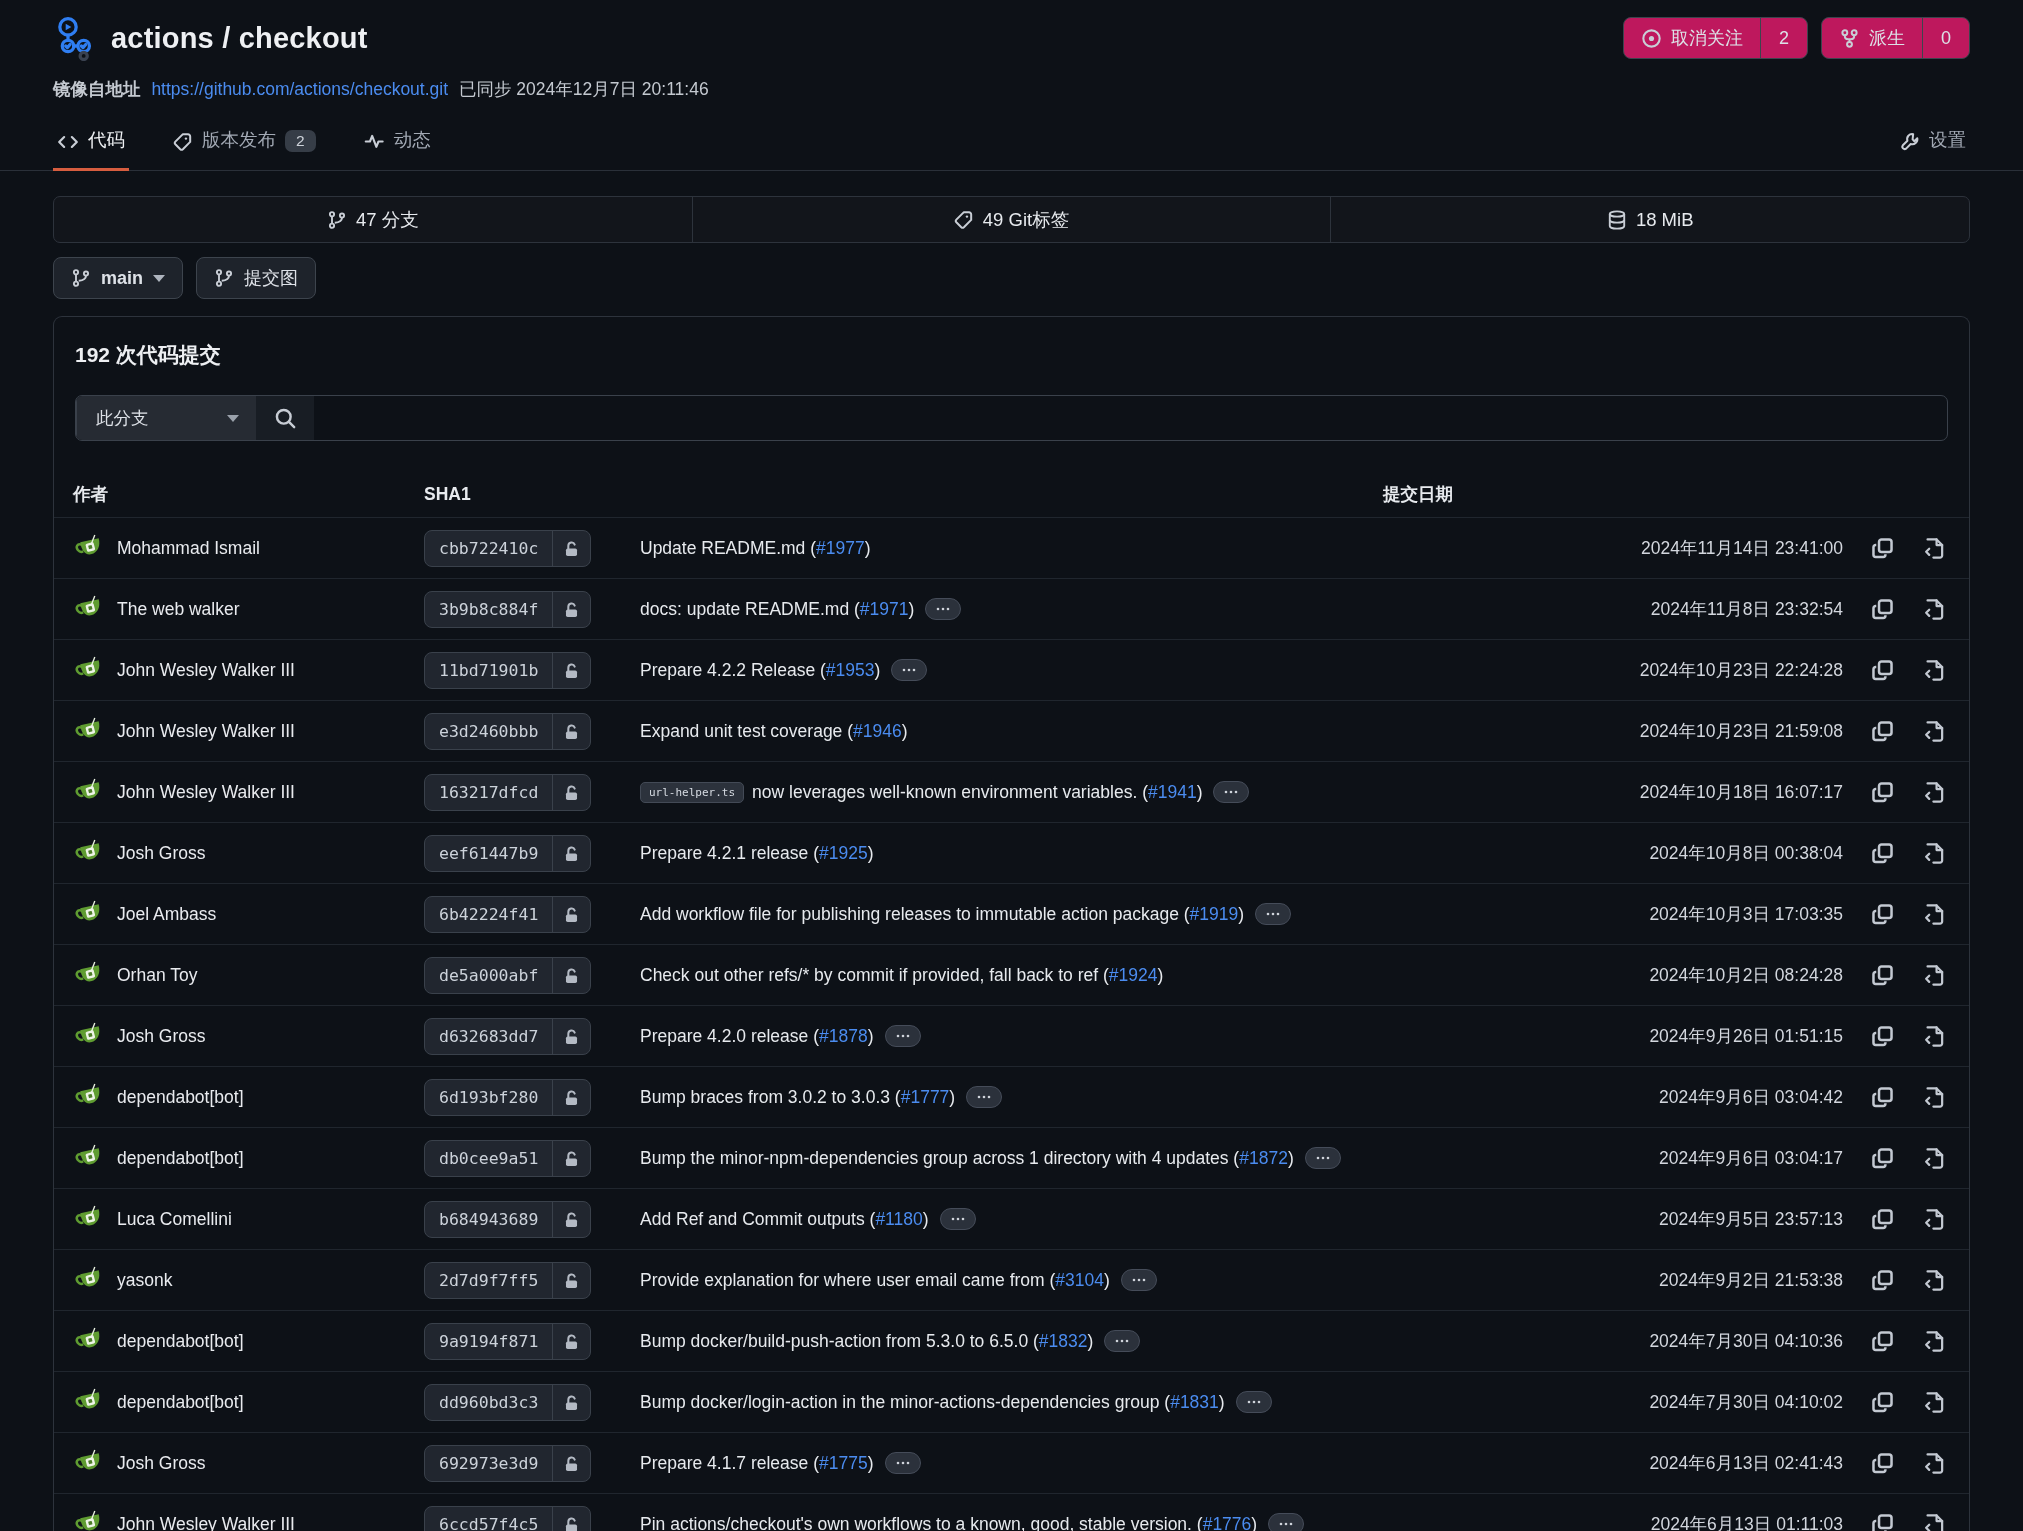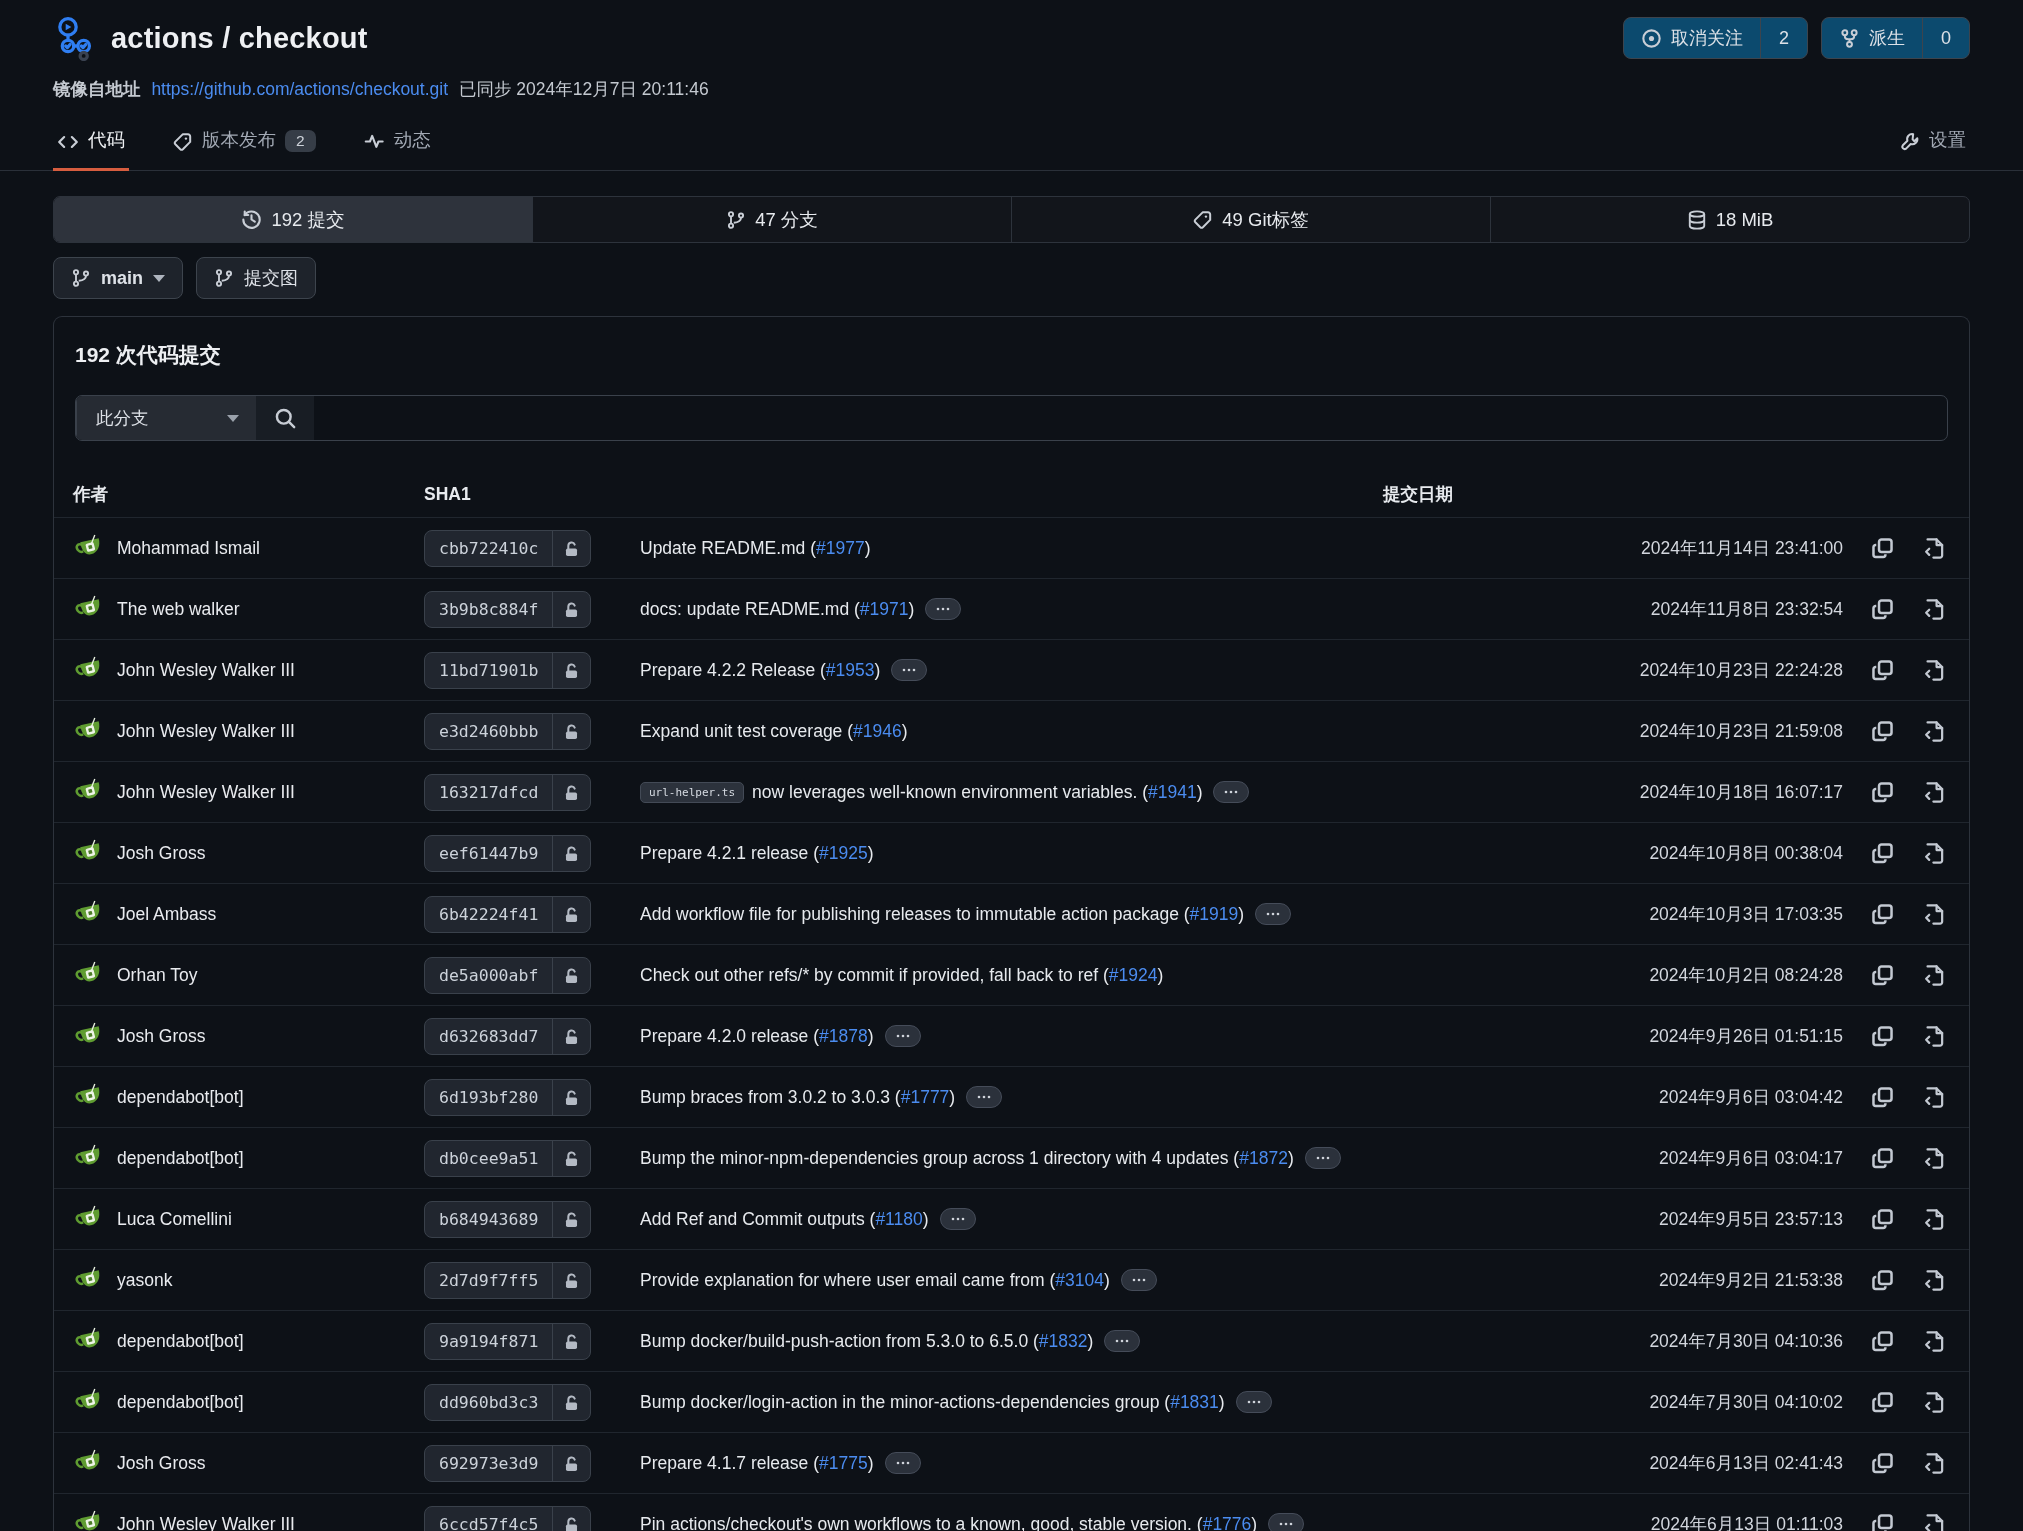--- a/index.html
+++ b/index.html
@@ -11,21 +11,21 @@
     font-size:17.5px;
   }
   .page { padding:0 53px; }
   svg { display:block; }
 
   
   .hdr { display:flex; align-items:center; margin-top:15px; height:46px; }
   .logo { width:45px; height:45px; }
   .repo-title { font-size:29px; font-weight:600; margin-left:13px; color:#eef0f3; letter-spacing:.2px; }
   .hdr-actions { margin-left:auto; display:flex; gap:13px; }
-  .btn-group { display:flex; align-items:stretch; height:42px; background:#0c4a6e;
+  .btn-group { display:flex; align-items:stretch; height:42px; background:#be185d;
                border:1px solid #3d444d; border-radius:8px; overflow:hidden; cursor:pointer; }
   .btn-main { display:flex; align-items:center; gap:9px; padding:0 17px; font-size:18px; color:#dde1e7; }
   .btn-count { display:flex; align-items:center; padding:0 18px; font-size:18px; color:#dde1e7;
                border-left:1px solid #3d444d; }
   .icon { color:#c9ced6; }
 
   
   .mirror { margin-top:16px; font-size:17.5px; color:#c4c9d0; }
   .mirror a { color:#4b8cf0; text-decoration:none; }
   .mirror .lbl { margin-right:6px; font-weight:600; }
@@ -268,28 +268,20 @@
           </svg>
         </span>
       <span>设置</span>
     </span>
   </div>
 </div>
 
 <div class="page">
 
   <div class="stats">
-    <span class="stat active">
-      <span class="icon">
-          <svg viewBox="0 0 18 18" width="21" height="21">
-            <use href="#i-history"></use>
-          </svg>
-        </span>
-      <span>192 提交</span>
-    </span>
     <span class="stat">
       <span class="icon">
           <svg viewBox="0 0 18 18" width="20" height="20">
             <use href="#i-branch"></use>
           </svg>
         </span>
       <span>47 分支</span>
     </span>
     <span class="stat">
       <span class="icon">

